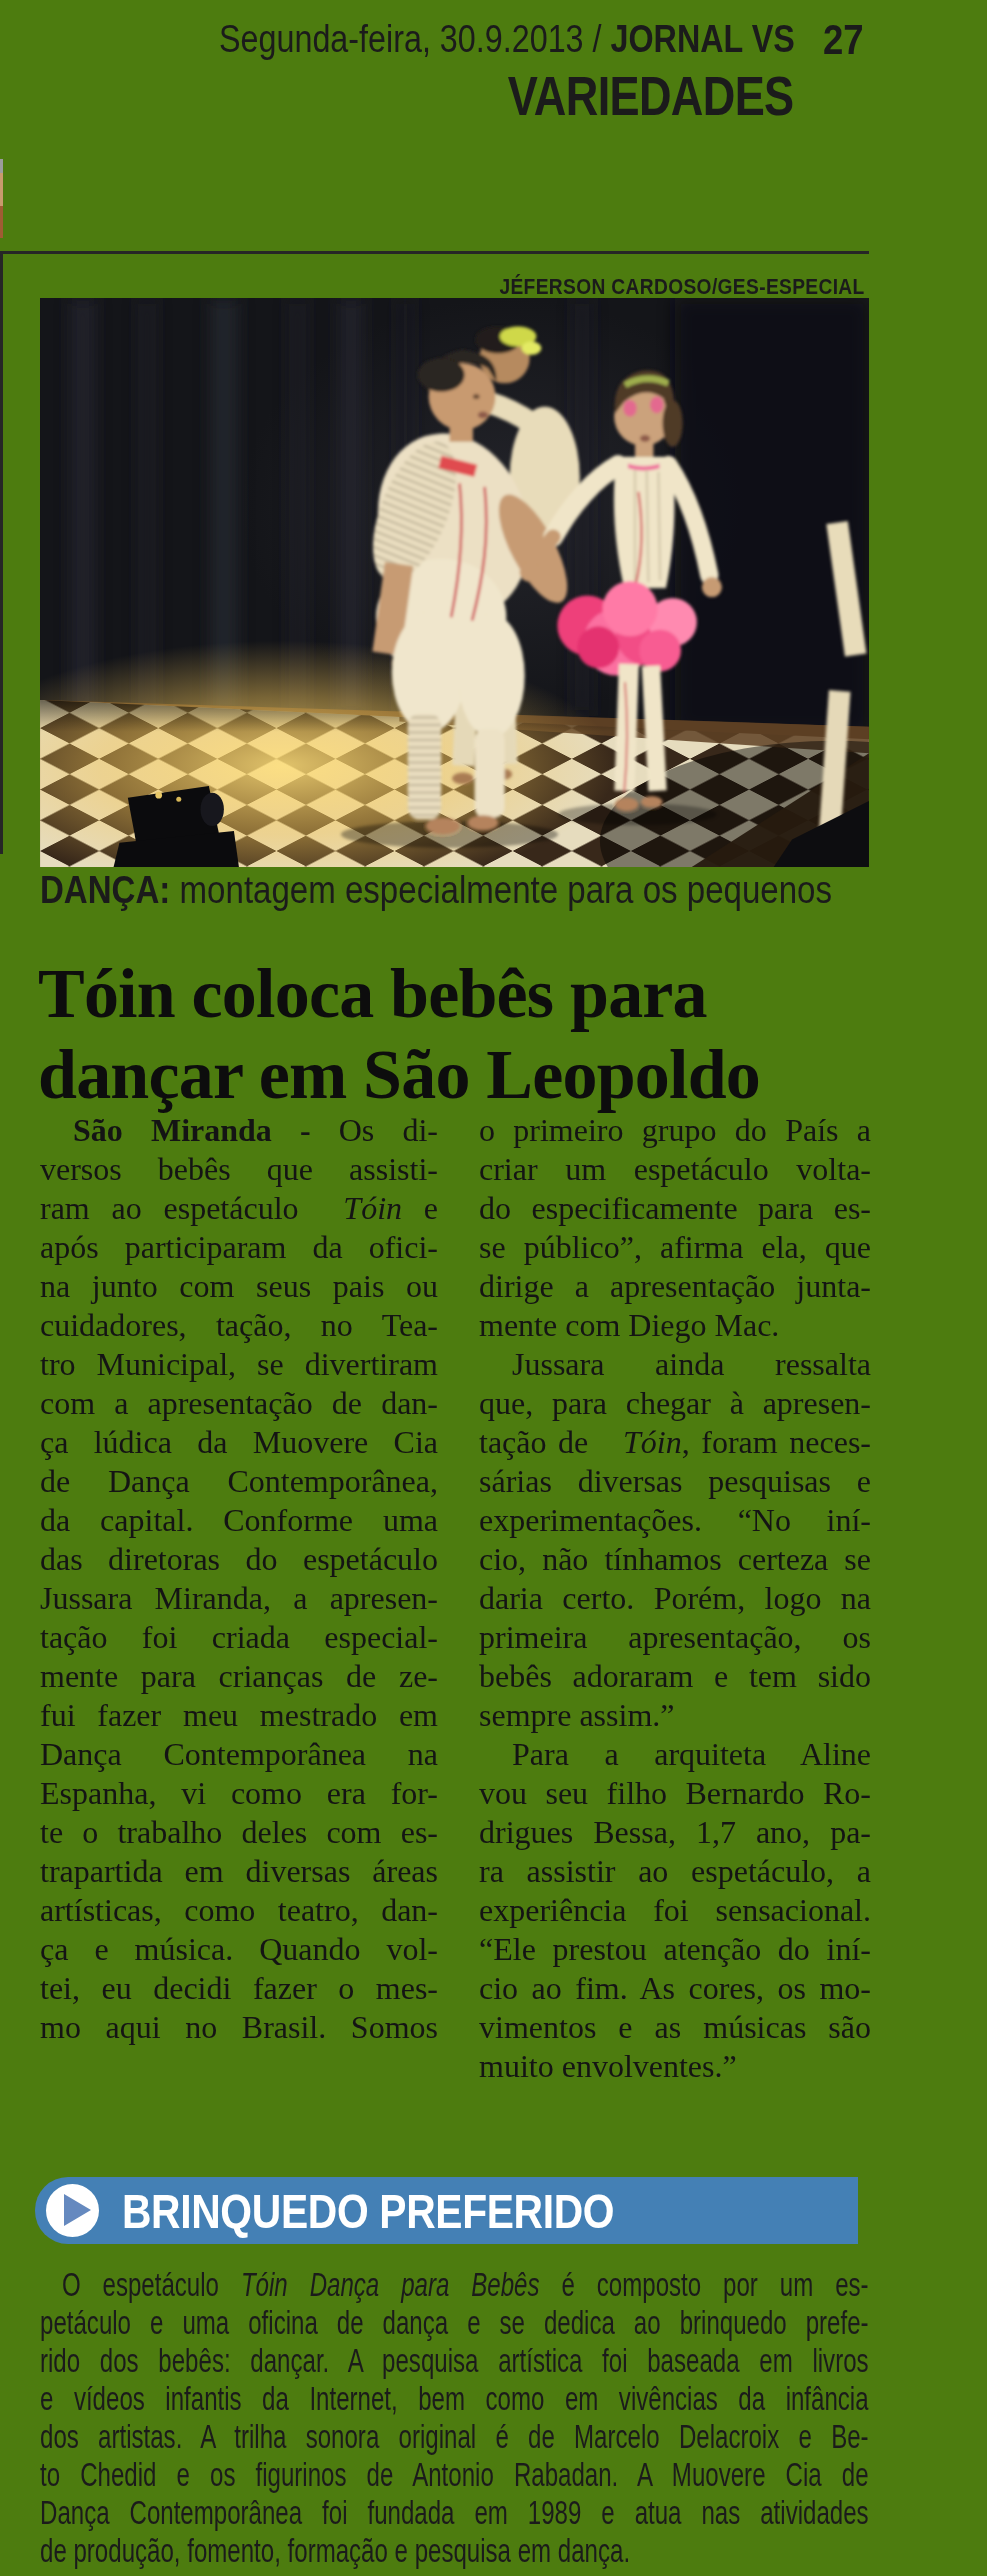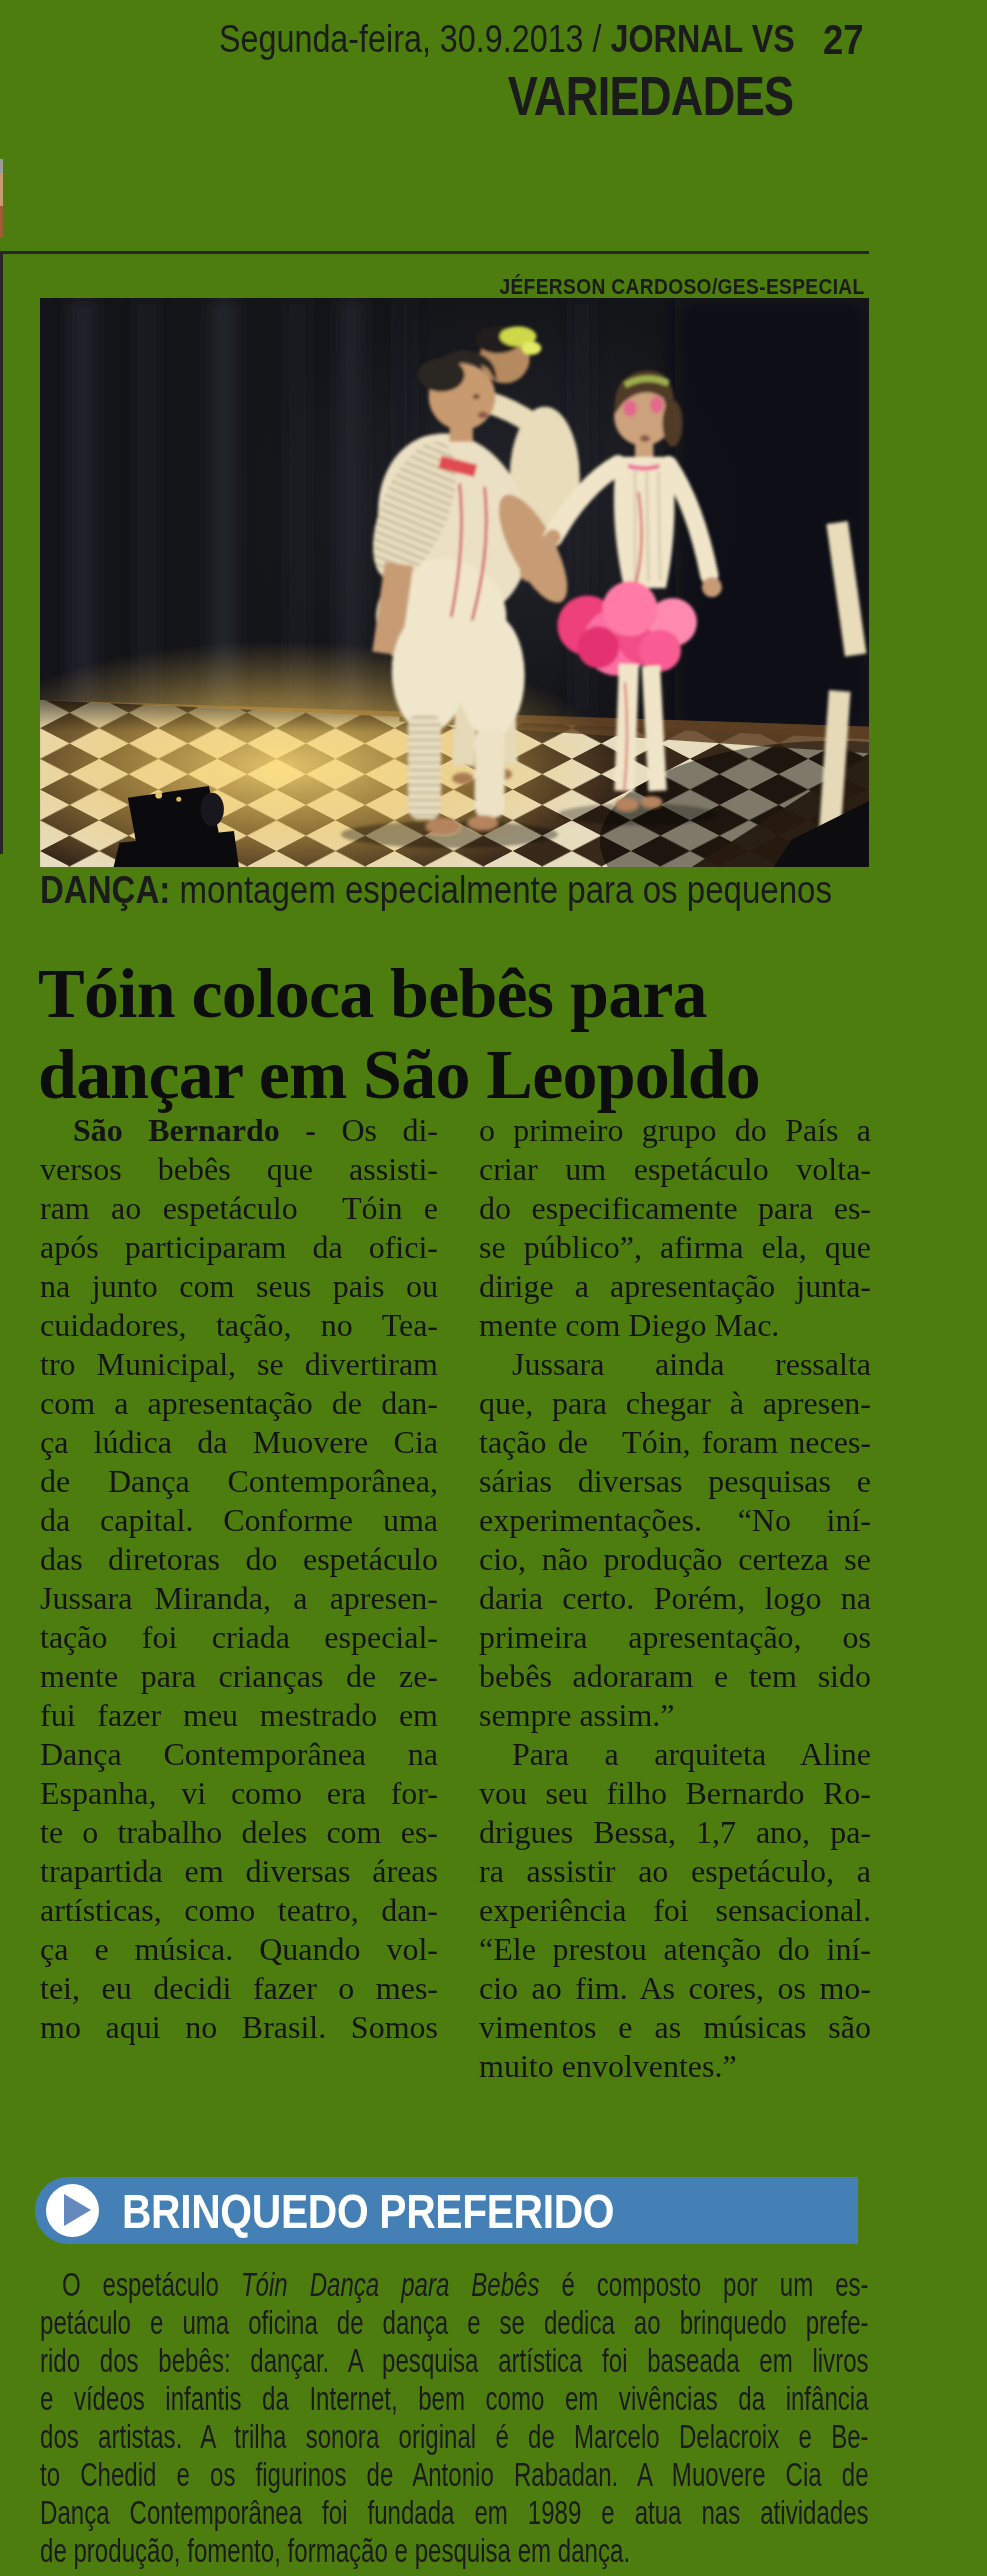--- a/index.html
+++ b/index.html
@@ -34,21 +34,21 @@
             font-weight:bold;font-size:70px;line-height:81px;color:#0d0d0d;letter-spacing:-0.8px;}
 
   
   .col{font-family:"Liberation Serif",serif;font-size:32px;color:#141414;}
   .col1{top:1111px;left:40px;width:398px;}
   .col2{top:1111px;left:479px;width:392px;}
   .bline{height:39px;line-height:39px;text-align:justify;text-align-last:justify;overflow:hidden;}
   .bline.end{text-align-last:left;}
   .bline.ind{text-indent:33px;}
   .bline .b{font-weight:bold;}
-  .bline .i{margin-left:23px;}
+  .bline .i{font-style:italic;margin-left:23px;}
 
   
   .bar{top:2177px;left:35px;width:823px;height:67px;border-radius:33px 0 0 33px;}
   .bar-circle{position:absolute;left:11px;top:6.7px;width:53px;height:53px;border-radius:50%;background:#ffffff;}
   .bar-triangle{position:absolute;left:18.4px;top:10px;width:0;height:0;
                 border-top:16.7px solid transparent;border-bottom:16.7px solid transparent;
                 border-left:27px solid #6589bf;}
   .bar-title{position:absolute;left:87px;top:0;height:67px;line-height:69px;color:#ffffff;
              font-weight:bold;font-size:48px;white-space:nowrap;
              transform:scaleX(.85);transform-origin:left top;letter-spacing:-0.4px;}
@@ -229,21 +229,21 @@
   </div>
 
   <div class="abs kicker"><span class="b">DANÇA:</span><span> montagem especialmente para os pequenos</span></div>
 
   <div class="abs headline">
     <div>Tóin coloca bebês para</div>
     <div>dançar em São Leopoldo</div>
   </div>
 
   <div class="abs col col1">
-      <div class="bline ind"><span class="b">São Bernardo -</span><span> Os di-</span></div>
+      <div class="bline ind"><span class="b">São Miranda -</span><span> Os di-</span></div>
       <div class="bline"><span>versos bebês que assisti-</span></div>
       <div class="bline"><span>ram ao espetáculo </span><span class="i">Tóin</span><span> e</span></div>
       <div class="bline"><span>após participaram da ofici-</span></div>
       <div class="bline"><span>na junto com seus pais ou</span></div>
       <div class="bline"><span>cuidadores, tação, no Tea-</span></div>
       <div class="bline"><span>tro Municipal, se divertiram</span></div>
       <div class="bline"><span>com a apresentação de dan-</span></div>
       <div class="bline"><span>ça lúdica da Muovere Cia</span></div>
       <div class="bline"><span>de Dança Contemporânea,</span></div>
       <div class="bline"><span>da capital. Conforme uma</span></div>
@@ -266,21 +266,21 @@
       <div class="bline"><span>criar um espetáculo volta-</span></div>
       <div class="bline"><span>do especificamente para es-</span></div>
       <div class="bline"><span>se público”, afirma ela, que</span></div>
       <div class="bline"><span>dirige a apresentação junta-</span></div>
       <div class="bline end"><span>mente com Diego Mac.</span></div>
       <div class="bline ind"><span>Jussara ainda ressalta</span></div>
       <div class="bline"><span>que, para chegar à apresen-</span></div>
       <div class="bline"><span>tação de </span><span class="i">Tóin</span><span>, foram neces-</span></div>
       <div class="bline"><span>sárias diversas pesquisas e</span></div>
       <div class="bline"><span>experimentações. “No iní-</span></div>
-      <div class="bline"><span>cio, não produção certeza se</span></div>
+      <div class="bline"><span>cio, não tínhamos certeza se</span></div>
       <div class="bline"><span>daria certo. Porém, logo na</span></div>
       <div class="bline"><span>primeira apresentação, os</span></div>
       <div class="bline"><span>bebês adoraram e tem sido</span></div>
       <div class="bline end"><span>sempre assim.”</span></div>
       <div class="bline ind"><span>Para a arquiteta Aline</span></div>
       <div class="bline"><span>vou seu filho Bernardo Ro-</span></div>
       <div class="bline"><span>drigues Bessa, 1,7 ano, pa-</span></div>
       <div class="bline"><span>ra assistir ao espetáculo, a</span></div>
       <div class="bline"><span>experiência foi sensacional.</span></div>
       <div class="bline"><span>“Ele prestou atenção do iní-</span></div>

